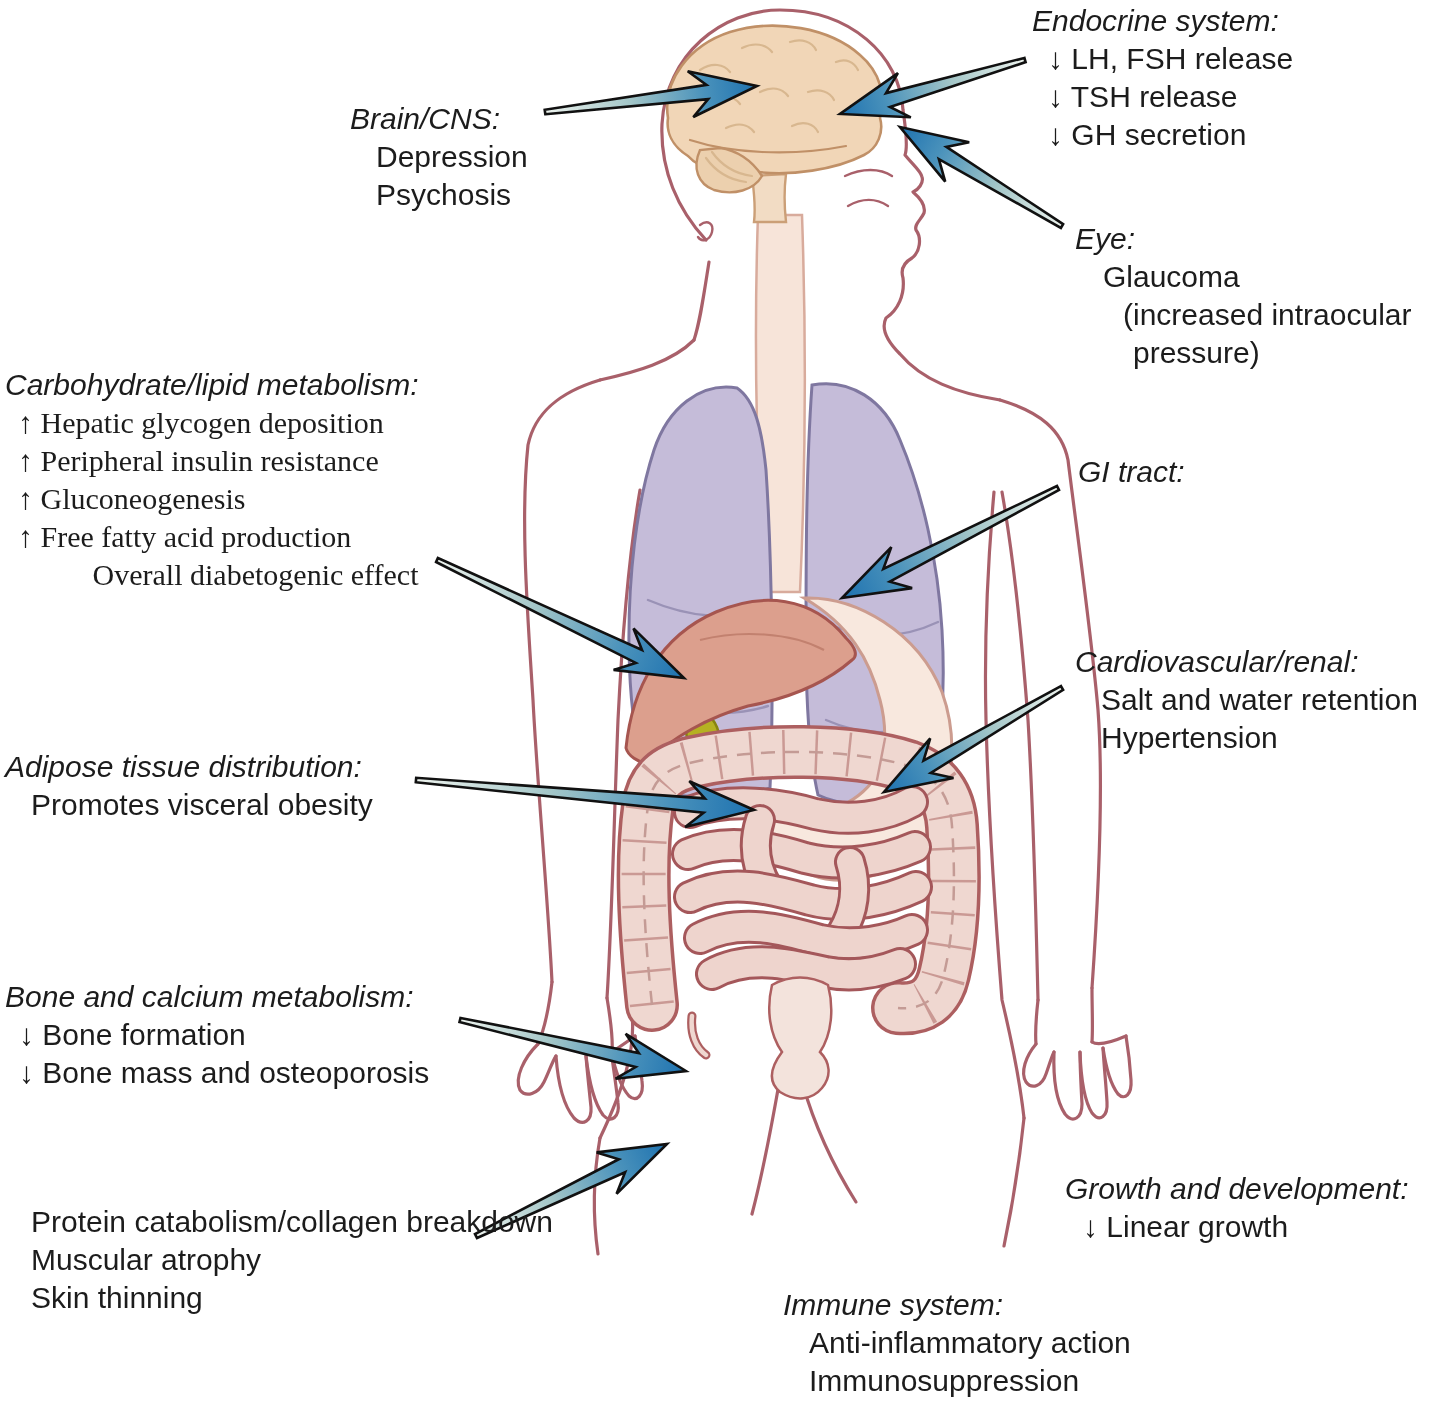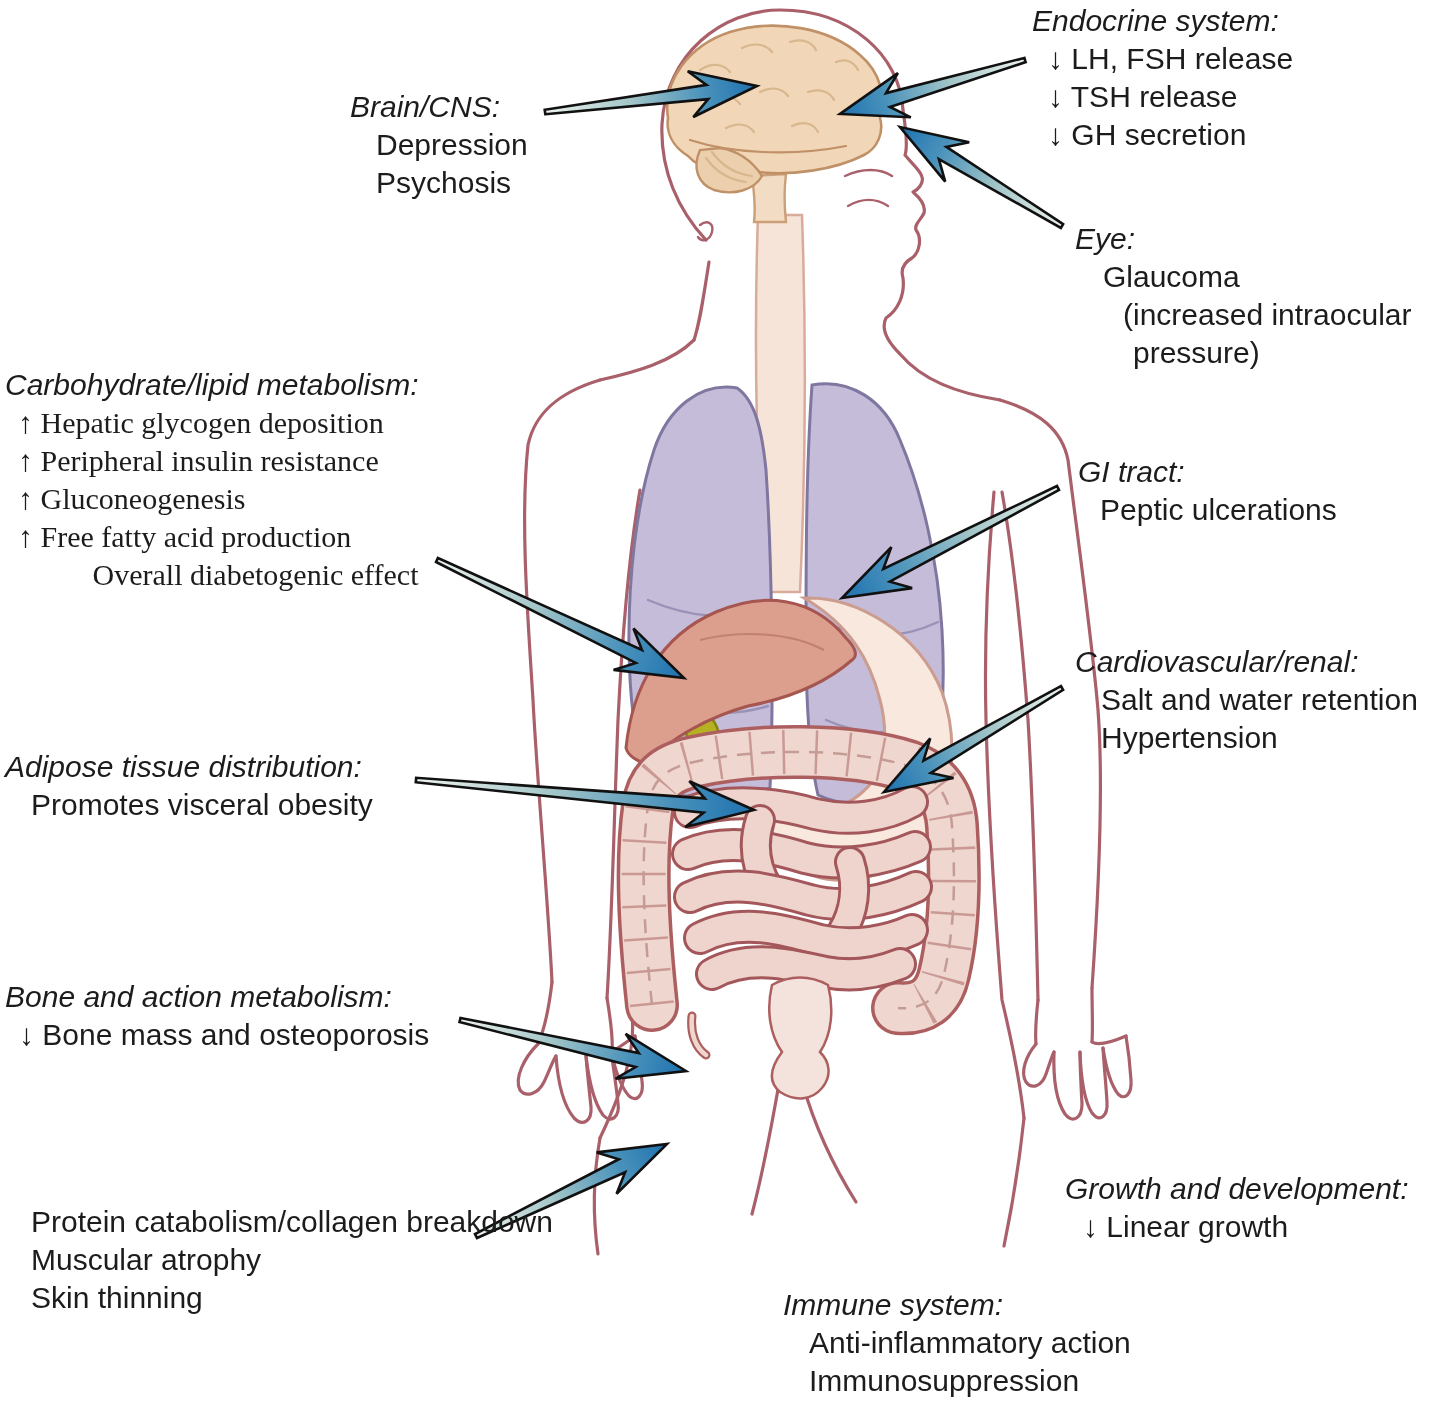--- a/index.html
+++ b/index.html
@@ -285,21 +285,21 @@
         <path d="M 1063.1 224.1 L 946.4 146.9 L 969.2 142.3 L 900.0 127.0 L 945.2 181.6 L 938.9 159.2 L 1060.9 227.9 Z" fill="url(#ag2)" stroke="#111111" stroke-width="2.6" stroke-linejoin="miter"></path>
         <path d="M 436.1 562.0 L 635.8 662.9 L 613.6 669.9 L 684.0 678.0 L 633.5 628.4 L 642.0 649.9 L 437.9 558.0 Z" fill="url(#ag3)" stroke="#111111" stroke-width="2.6" stroke-linejoin="miter"></path>
         <path d="M 1057.0 486.0 L 883.3 568.9 L 891.3 547.1 L 842.0 598.0 L 912.1 588.1 L 889.8 581.7 L 1059.0 490.0 Z" fill="url(#ag4)" stroke="#111111" stroke-width="2.6" stroke-linejoin="miter"></path>
         <path d="M 1060.9 686.1 L 923.5 760.6 L 930.2 738.3 L 884.0 792.0 L 953.5 778.1 L 930.8 773.0 L 1063.1 689.9 Z" fill="url(#ag5)" stroke="#111111" stroke-width="2.6" stroke-linejoin="miter"></path>
         <path d="M 415.8 782.2 L 703.6 812.8 L 685.2 827.0 L 754.0 810.0 L 689.3 781.2 L 704.8 798.4 L 416.2 777.8 Z" fill="url(#ag6)" stroke="#111111" stroke-width="2.6" stroke-linejoin="miter"></path>
         <path d="M 459.5 1022.1 L 635.6 1067.0 L 615.6 1078.7 L 686.0 1071.0 L 625.7 1033.8 L 638.8 1053.0 L 460.5 1017.9 Z" fill="url(#ag7)" stroke="#111111" stroke-width="2.6" stroke-linejoin="miter"></path>
         <path d="M 477.0 1238.0 L 625.1 1172.2 L 616.6 1193.8 L 667.0 1144.0 L 596.7 1152.4 L 618.8 1159.2 L 475.0 1234.0 Z" fill="url(#ag8)" stroke="#111111" stroke-width="2.6" stroke-linejoin="miter"></path>
       </g>
   </svg>
 
-  <div class="ann" id="ann-brain" style="left:350px;top:88px">
+  <div class="ann" id="ann-brain" style="left:350px;top:100px">
     <div class="heading">Brain/CNS:</div>
     <div class="line">Depression</div>
     <div class="line">Psychosis</div>
   </div>
 
   <div class="ann" id="ann-endocrine" style="left:1032px;top:2px">
     <div class="heading">Endocrine system:</div>
     <div class="line">↓ LH, FSH release</div>
     <div class="line">↓ TSH release</div>
     <div class="line">↓ GH secretion</div>
@@ -316,36 +316,36 @@
     <div class="heading">Carbohydrate/lipid metabolism:</div>
     <div class="line">↑ Hepatic glycogen deposition</div>
     <div class="line">↑ Peripheral insulin resistance</div>
     <div class="line">↑ Gluconeogenesis</div>
     <div class="line">↑ Free fatty acid production</div>
     <div class="line">Overall diabetogenic effect</div>
   </div>
 
   <div class="ann" id="ann-gi" style="left:1078px;top:453px">
     <div class="heading">GI tract:</div>
-    <div class="line">Peptic ulcerations</div>
   </div>
 
   <div class="ann" id="ann-cardio" style="left:1075px;top:643px">
     <div class="heading">Cardiovascular/renal:</div>
     <div class="line">Salt and water retention</div>
     <div class="line">Hypertension</div>
   </div>
 
   <div class="ann" id="ann-adipose" style="left:5px;top:748px">
     <div class="heading">Adipose tissue distribution:</div>
     <div class="line">Promotes visceral obesity</div>
   </div>
 
   <div class="ann" id="ann-bone" style="left:5px;top:978px">
-    <div class="heading">Bone and action metabolism:</div>
+    <div class="heading">Bone and calcium metabolism:</div>
+    <div class="line">↓ Bone formation</div>
     <div class="line">↓ Bone mass and osteoporosis</div>
   </div>
 
   <div class="ann" id="ann-skin" style="left:5px;top:1203px">
     <div class="line">Protein catabolism/collagen breakdown</div>
     <div class="line">Muscular atrophy</div>
     <div class="line">Skin thinning</div>
   </div>
 
   <div class="ann" id="ann-growth" style="left:1065px;top:1170px">

